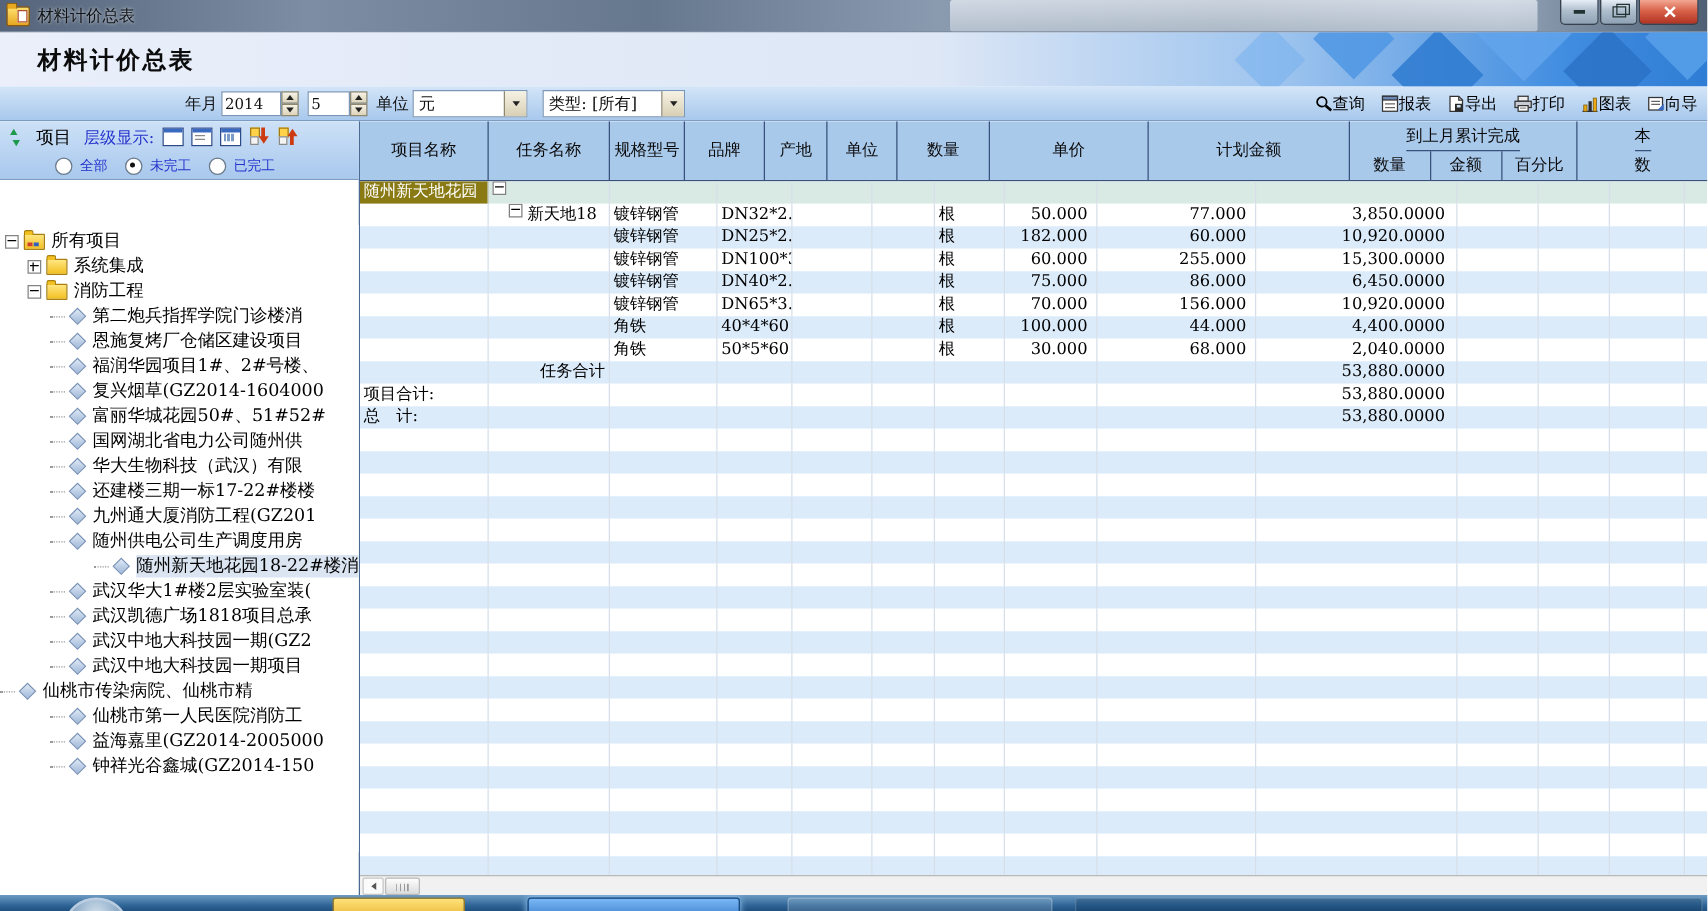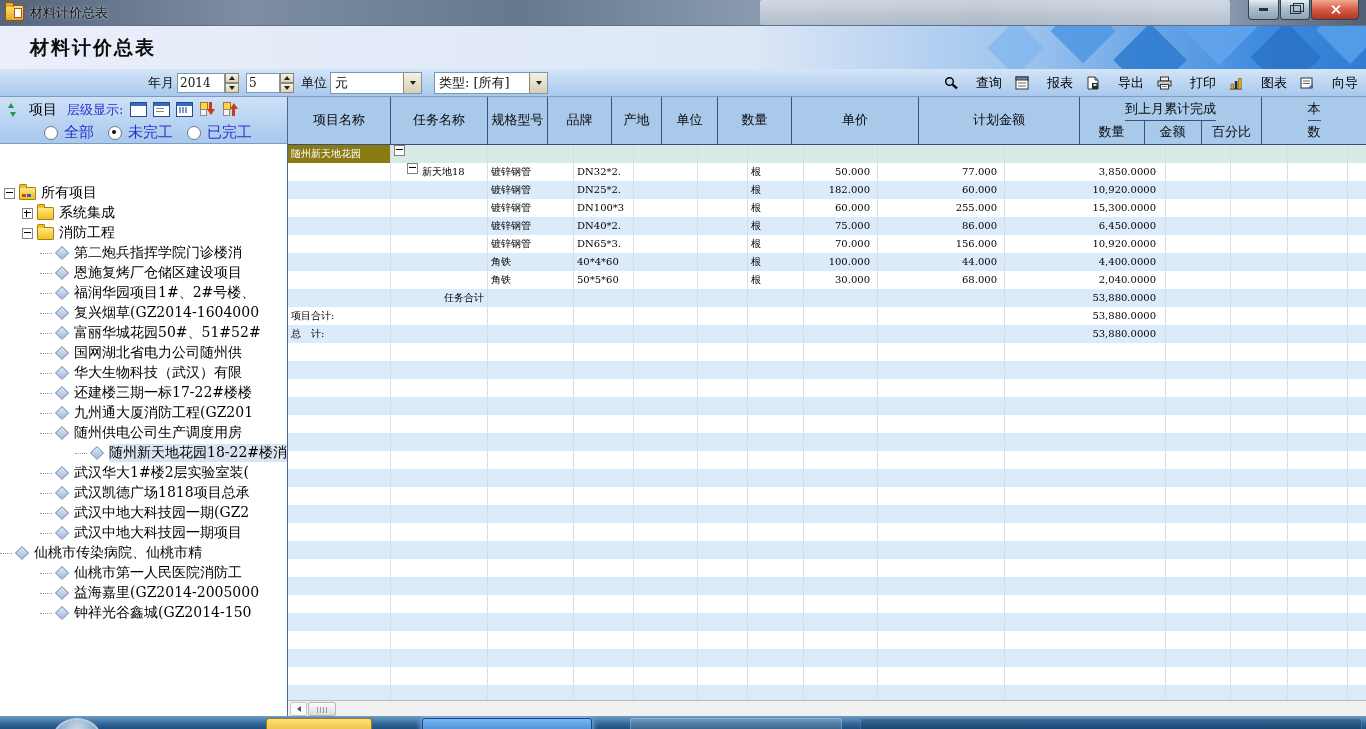--- a/index.html
+++ b/index.html
@@ -50,21 +50,21 @@
   .in-year{width:42px}.in-month{width:28px}
   .spinner{width:14px;height:20px;display:flex;flex-direction:column;margin-right:7px;}
   .spin-b{flex:1;background:linear-gradient(#f6f2e4,#ddd4ba);border:1px solid #8f8870;display:flex;align-items:center;justify-content:center;}
   .tri-u{width:0;height:0;border-left:3px solid transparent;border-right:3px solid transparent;border-bottom:4px solid #222;}
   .tri-d{width:0;height:0;border-left:3px solid transparent;border-right:3px solid transparent;border-top:4px solid #222;}
   .combo{height:20px;background:#fff;border:1px solid #7a96b8;display:flex;align-items:center;margin-right:12px;}
   .combo .val{padding:0 4px;font-size:13px;white-space:nowrap;}
   .combo .drop{width:17px;height:100%;margin-left:auto;background:linear-gradient(#f6f2e4,#d8cfb4);border-left:1px solid #8f8870;display:flex;align-items:center;justify-content:center;}
   .cb-unit{width:90px}.cb-type{width:112px}
   .actions{margin-left:auto;display:flex;align-items:center;gap:13px;margin-right:8px;}
-  .act{display:flex;align-items:center;gap:18px;background:none;border:none;font-family:"DejaVu Serif",serif;font-size:13px;color:#000;cursor:pointer;padding:0;}
+  .act{display:flex;align-items:center;gap:0;background:none;border:none;font-family:"DejaVu Serif",serif;font-size:13px;color:#000;cursor:pointer;padding:0;}
   .act svg{display:block}
 
   
   .content{display:flex;height:619px;}
   .sidebar{width:287px;border-right:1px solid #4a6a94;display:flex;flex-direction:column;background:#fff;gap:36px;}
   .sb-head{height:47px;background:linear-gradient(#cde1f7,#a8c8ed);border-bottom:1px solid #7d9cc2;
     font-family:"DejaVu Serif",serif;position:relative;}
   .sb-row1{display:flex;align-items:center;height:25px;padding-left:6px;}
   .updown{position:relative;width:11px;height:14px;margin-right:12px;}
   .updown::before{content:"";position:absolute;left:2px;top:0;width:0;height:0;border-left:3px solid transparent;border-right:3px solid transparent;border-bottom:5px solid #1f9a4a;}
@@ -80,21 +80,21 @@
   .sort-ic .sq{position:absolute;left:0;top:0;width:6px;height:6px;background:#ffd24a;border:1px solid #a07c10;}
   .sort-ic .sq2{position:absolute;left:0;bottom:1px;width:5px;height:5px;background:#f4f4f4;border:1px solid #8a8a8a;}
   .arrow-dn,.arrow-up{position:absolute;right:1px;top:0;width:7px;height:14px;}
   .arrow-dn::before{content:"";position:absolute;left:2px;top:0;width:3px;height:8px;background:#cc3b11;}
   .arrow-dn::after{content:"";position:absolute;left:0;top:7px;border-left:4px solid transparent;border-right:4px solid transparent;border-top:6px solid #cc3b11;}
   .arrow-up::before{content:"";position:absolute;left:2px;bottom:0;width:3px;height:8px;background:#cc3b11;}
   .arrow-up::after{content:"";position:absolute;left:0;bottom:7px;border-left:4px solid transparent;border-right:4px solid transparent;border-bottom:6px solid #cc3b11;}
   .sb-row2{display:flex;align-items:center;height:21px;padding-left:44px;gap:6px;}
   .radio{width:12px;height:12px;border-radius:50%;background:#fff;border:1px solid #6a7a8a;position:relative;flex:none;}
   .radio.on::after{content:"";position:absolute;left:3px;top:3px;width:4px;height:4px;border-radius:50%;background:#111;}
-  .radio-label{font-size:15px;color:#2533cc;margin-right:8px;}
+  .radio-label{font-size:11px;color:#2533cc;margin-right:8px;}
 
   
   .tree{flex:none;height:499px;overflow:hidden;background:#fff;font-family:"DejaVu Serif",serif;font-size:14px;color:#000;padding-top:3px;}
   .trow{height:20px;display:flex;align-items:center;white-space:nowrap;overflow:hidden;}
   .ebox{flex:none;width:9px;height:9px;border:1px solid #848484;background:#fff;position:relative;margin-right:4px;}
   .ebox::before{content:"";position:absolute;left:1px;right:1px;top:3px;height:1px;background:#000;}
   .ebox.plus::after{content:"";position:absolute;left:3px;top:1px;bottom:1px;width:1px;background:#000;}
   .folder{flex:none;width:15px;height:11px;background:linear-gradient(#ffe680,#f2c020);border:1px solid #a87f10;border-radius:1px;position:relative;margin-right:5px;}
   .folder::before{content:"";position:absolute;left:-1px;top:-4px;width:6px;height:3px;background:#f2c020;border:1px solid #a87f10;border-bottom:none;border-radius:2px 2px 0 0;}
   .folder.root::after{content:"";position:absolute;left:2px;bottom:2px;width:4px;height:3px;background:#d04030;box-shadow:5px 0 0 #3060c0;}
@@ -132,21 +132,21 @@
   .gh{display:flex;align-items:center;justify-content:center;border-right:1px solid #39517b;box-sizing:border-box;}
   .gh-group{display:flex;flex-direction:column;border-right:1px solid #39517b;box-sizing:border-box;align-items:center;}
   .gh-top{height:23px;border-bottom:1px solid #39517b;display:flex;align-items:center;justify-content:center;}
   .gh-subs{flex:1;display:flex;}
   .gh-subs .gh:last-child{border-right:none;}
   .gh-cut{border-right:none;flex:1;overflow:hidden;}
   .c0{width:103px}.c1{width:97px}.c2{width:86px}.c3{width:60px}.c4{width:64px}.c5{width:50px}
   .c6{width:56px}.c7{width:74px}.c8{width:127px}.c9{width:161px}
   .c10{width:65px}.c11{width:57px}.c12{width:60px}.cf{flex:1;border-right:none!important;}
   .gbody{height:557px;overflow:hidden;display:flex;flex-direction:column;}
-  .grow{height:18px;flex:none;display:flex;font-family:"DejaVu Serif",serif;font-size:10px;color:#000;}
+  .grow{height:18px;flex:none;display:flex;font-family:"DejaVu Serif",serif;font-size:13px;color:#000;}
   .gc{box-sizing:border-box;height:18px;line-height:17px;padding:0 3px;border-right:1px solid #d6dfe9;
     overflow:hidden;white-space:nowrap;}
   .gc.c7,.gc.c8{text-align:right;padding-right:7px;}
   .gc.c9{text-align:right;padding-right:9px;}
   .g-row{background:#d8eae3;}
   .b-row{background:#dcebfa;}
   .w-row{background:#ffffff;}
   .gc.sel{background:#8a7a14;color:#fff;}
   .gc.rt{text-align:right;padding-right:3px;}
   .gc .taskpad{padding-left:13px;display:inline-block;}

